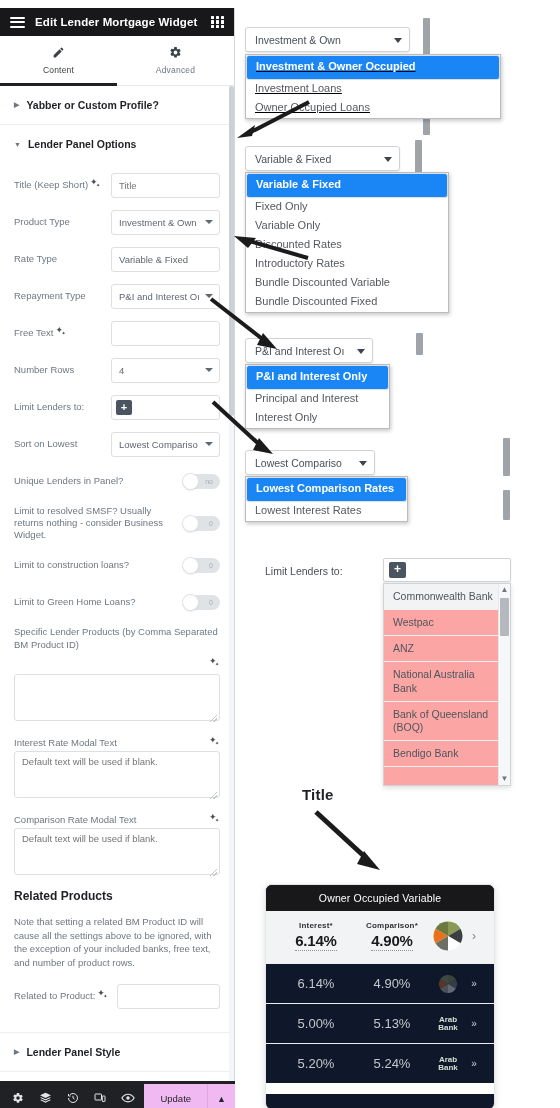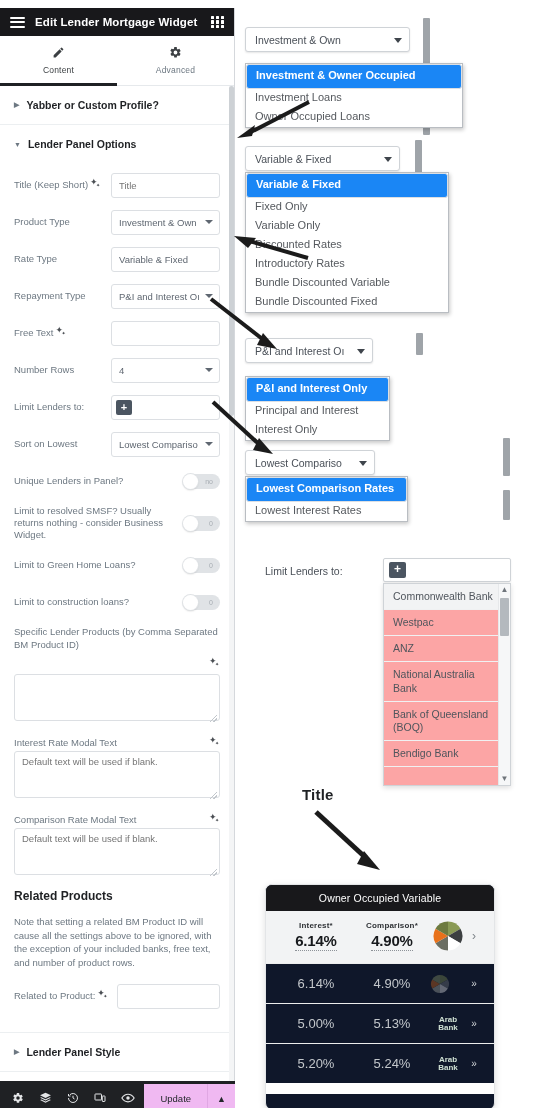--- a/index.html
+++ b/index.html
@@ -174,21 +174,21 @@
     font-size:10.5px;letter-spacing:.15px;}
   .w-hero{background:#f2f3f4;display:flex;align-items:center;padding:9px 12px 11px 12px;box-sizing:border-box;}
   .w-col{flex:1;text-align:center;}
   .w-col .cap{font-size:8px;font-weight:bold;color:#2e3135;letter-spacing:.2px;margin-bottom:2px;}
   .w-col .val{font-size:15px;font-weight:bold;color:#17191c;letter-spacing:-.2px;
     border-bottom:1.5px dotted #8d9298;display:inline-block;padding-bottom:1px;}
   .w-logo{width:36px;display:flex;align-items:center;justify-content:center;}
   .w-chev{width:16px;text-align:center;font-size:12px;color:#7e848a;cursor:pointer;}
   .w-row{display:flex;align-items:center;height:40px;border-top:1px solid #eceded;padding:0 12px;box-sizing:border-box;}
   .w-row .rv{flex:1;text-align:center;font-size:13px;color:#c3c7cb;}
-  .w-row .rlogo{width:36px;display:flex;align-items:center;justify-content:flex-start;}
+  .w-row .rlogo{width:36px;display:flex;align-items:center;justify-content:center;}
   .w-row .rchev{width:16px;text-align:center;font-size:10px;color:#d2d5d8;cursor:pointer;}
   .bank-wm{font-size:8px;line-height:1.0;font-weight:bold;color:#cfe0d3;text-align:center;}
   .w-foot{height:11px;background:#fff;}
 </style>
 </head>
 <body>
 
 <div class="root">
 
   <div class="panel">
@@ -332,31 +332,31 @@
           <div class="flabel xwide">Limit to resolved SMSF? Usually returns nothing - consider Business Widget.</div>
           <div class="tgl-wrap">
             <div class="toggle">
               <span class="knob"></span>
               <span class="tv">0</span>
             </div>
           </div>
         </div>
 
         <div class="frow">
-          <div class="flabel xwide">Limit to Green Home Loans?</div>
+          <div class="flabel xwide">Limit to construction loans?</div>
           <div class="tgl-wrap">
             <div class="toggle">
               <span class="knob"></span>
               <span class="tv">0</span>
             </div>
           </div>
         </div>
 
         <div class="frow">
-          <div class="flabel xwide">Limit to construction loans?</div>
+          <div class="flabel xwide">Limit to Green Home Loans?</div>
           <div class="tgl-wrap">
             <div class="toggle">
               <span class="knob"></span>
               <span class="tv">0</span>
             </div>
           </div>
         </div>
 
         <div style="margin-bottom:12px;">
           <div class="stack-label">
@@ -454,21 +454,21 @@
     <div class="vbar" style="left:180px;top:140px;height:45px;"></div>
     <div class="vbar" style="left:181px;top:333px;height:22px;"></div>
     <div class="vbar" style="left:268px;top:438px;height:38px;"></div>
     <div class="vbar" style="left:268px;top:490px;height:30px;"></div>
 
     <div class="dd-group" style="left:10px;top:27px;width:165px;">
       <div class="dd-closed">
         <span>Investment &amp; Own</span>
         <span class="arw"></span>
       </div>
-      <div class="dd-list" style="margin-top:11px;width:218px;">
+      <div class="dd-list" style="margin-top:2px;width:256px;text-decoration:underline;">
         <div class="dd-item sel">Investment &amp; Owner Occupied</div>
         <div class="dd-item">Investment Loans</div>
         <div class="dd-item">Owner Occupied Loans</div>
       </div>
     </div>
 
     <div class="dd-group" style="left:10px;top:146px;width:155px;">
       <div class="dd-closed">
         <span>Variable &amp; Fixed</span>
         <span class="arw"></span>
@@ -482,21 +482,21 @@
         <div class="dd-item">Bundle Discounted Variable</div>
         <div class="dd-item">Bundle Discounted Fixed</div>
       </div>
     </div>
 
     <div class="dd-group" style="left:10px;top:338px;width:128px;">
       <div class="dd-closed">
         <span>P&amp;I and Interest Oı</span>
         <span class="arw"></span>
       </div>
-      <div class="dd-list" style="margin-top:13px;width:145px;">
+      <div class="dd-list" style="margin-top:1px;width:145px;">
         <div class="dd-item sel">P&amp;I and Interest Only</div>
         <div class="dd-item">Principal and Interest</div>
         <div class="dd-item">Interest Only</div>
       </div>
     </div>
 
     <div class="dd-group" style="left:10px;top:450px;width:130px;">
       <div class="dd-closed">
         <span>Lowest Compariso</span>
         <span class="arw"></span>

